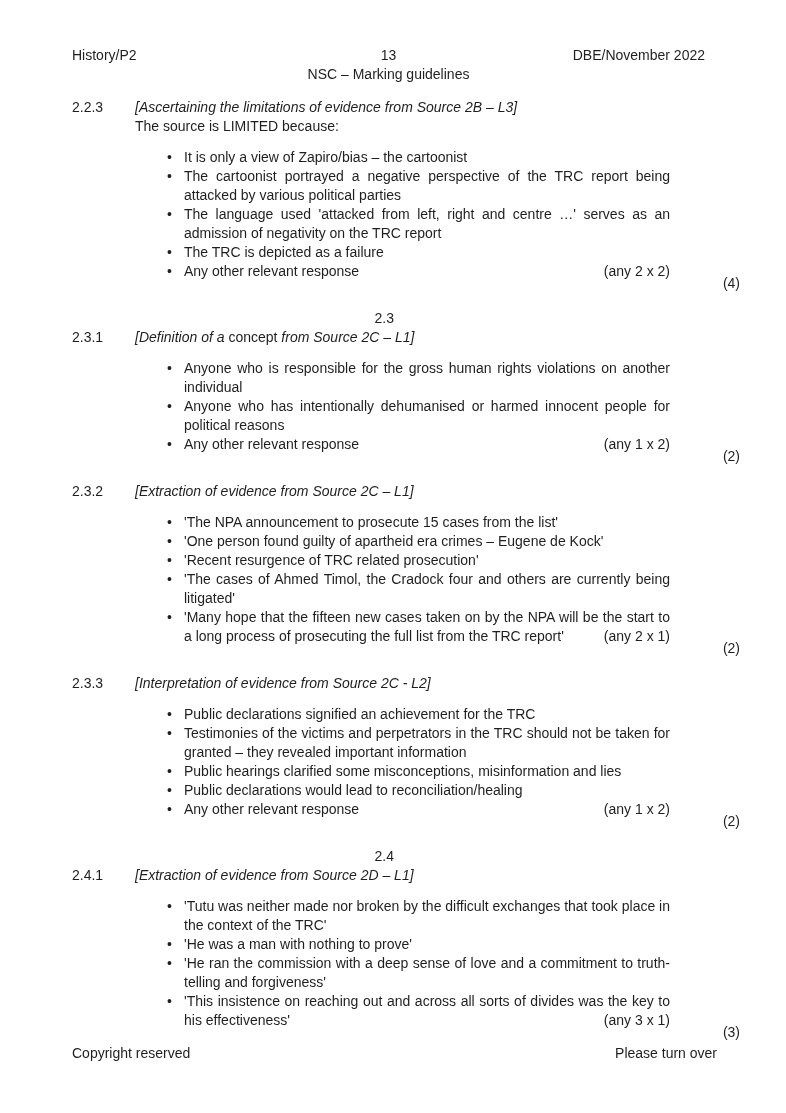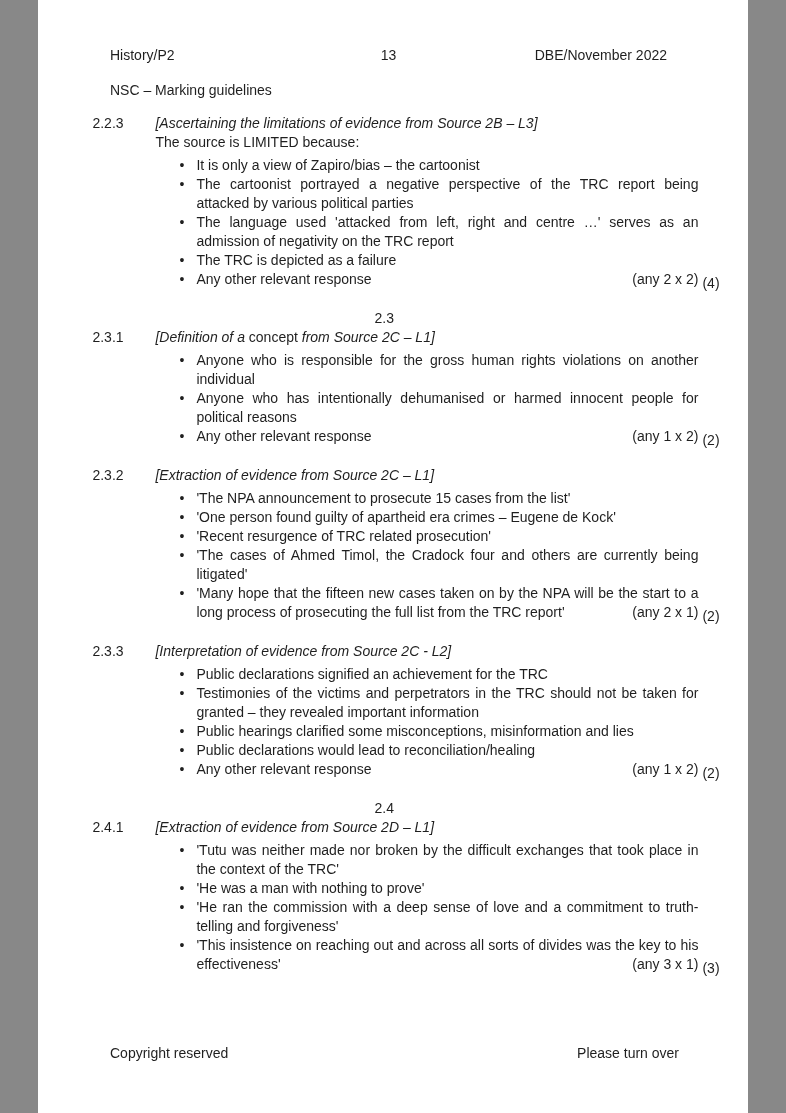--- a/index.html
+++ b/index.html
@@ -1,48 +1,48 @@
 <!DOCTYPE html>
 <html><head>
 <meta charset="utf-8">
 <style>
   html,body{margin:0;padding:0;background:#888;}
   .page{
     position:relative;
-    width:710px;height:1113px;
+    width:786px;height:1113px;
     margin:0 auto;
     background:#ffffff;
     color:#1f1f1f;
     font-family:"Liberation Sans","DejaVu Sans",sans-serif;
     font-size:14px;
     line-height:19px;
     box-sizing:border-box;
     padding:46px 46px 0 72px;
     overflow:hidden;
   }
   
   .hdr{margin-right:35px;} 
   .hdr-row{display:grid;grid-template-columns:1fr auto 1fr;}
   .hdr-left{text-align:left;}
   .hdr-center{text-align:center;}
   .hdr-right{text-align:right;padding-left:32px;}
-  .hdr-sub{text-align:left;margin-top:16px;}
+  .hdr-sub{text-align:center;}
   
   main{display:block;margin-top:14px;}
   .sec{display:flex;margin-top:16px;justify-content:center;}
   .sec.first{margin-top:0;}
   .sec.tight{margin-top:0;}
   .num{width:63px;flex:0 0 63px;}
   .content{width:547px;flex:0 0 547px;}
   .marks{flex:1 1 auto;display:flex;align-items:flex-end;justify-content:flex-end;padding-right:0;}
   .heading{margin:0;}
   .heading em{font-style:italic;}
   .heading .rm{font-style:normal;}
   .boldline{margin:0;font-weight:normal;}
-  ul.bullets{margin:4px;padding:0;list-style:none;}
+  ul.bullets{margin:12px;padding:0;list-style:none;}
   ul.bullets li{
     position:relative;
     padding-left:37px;
     text-align:justify;
   }
   ul.bullets li::before{
     content:"\2022";
     position:absolute;
     left:20px;top:0;
   }

